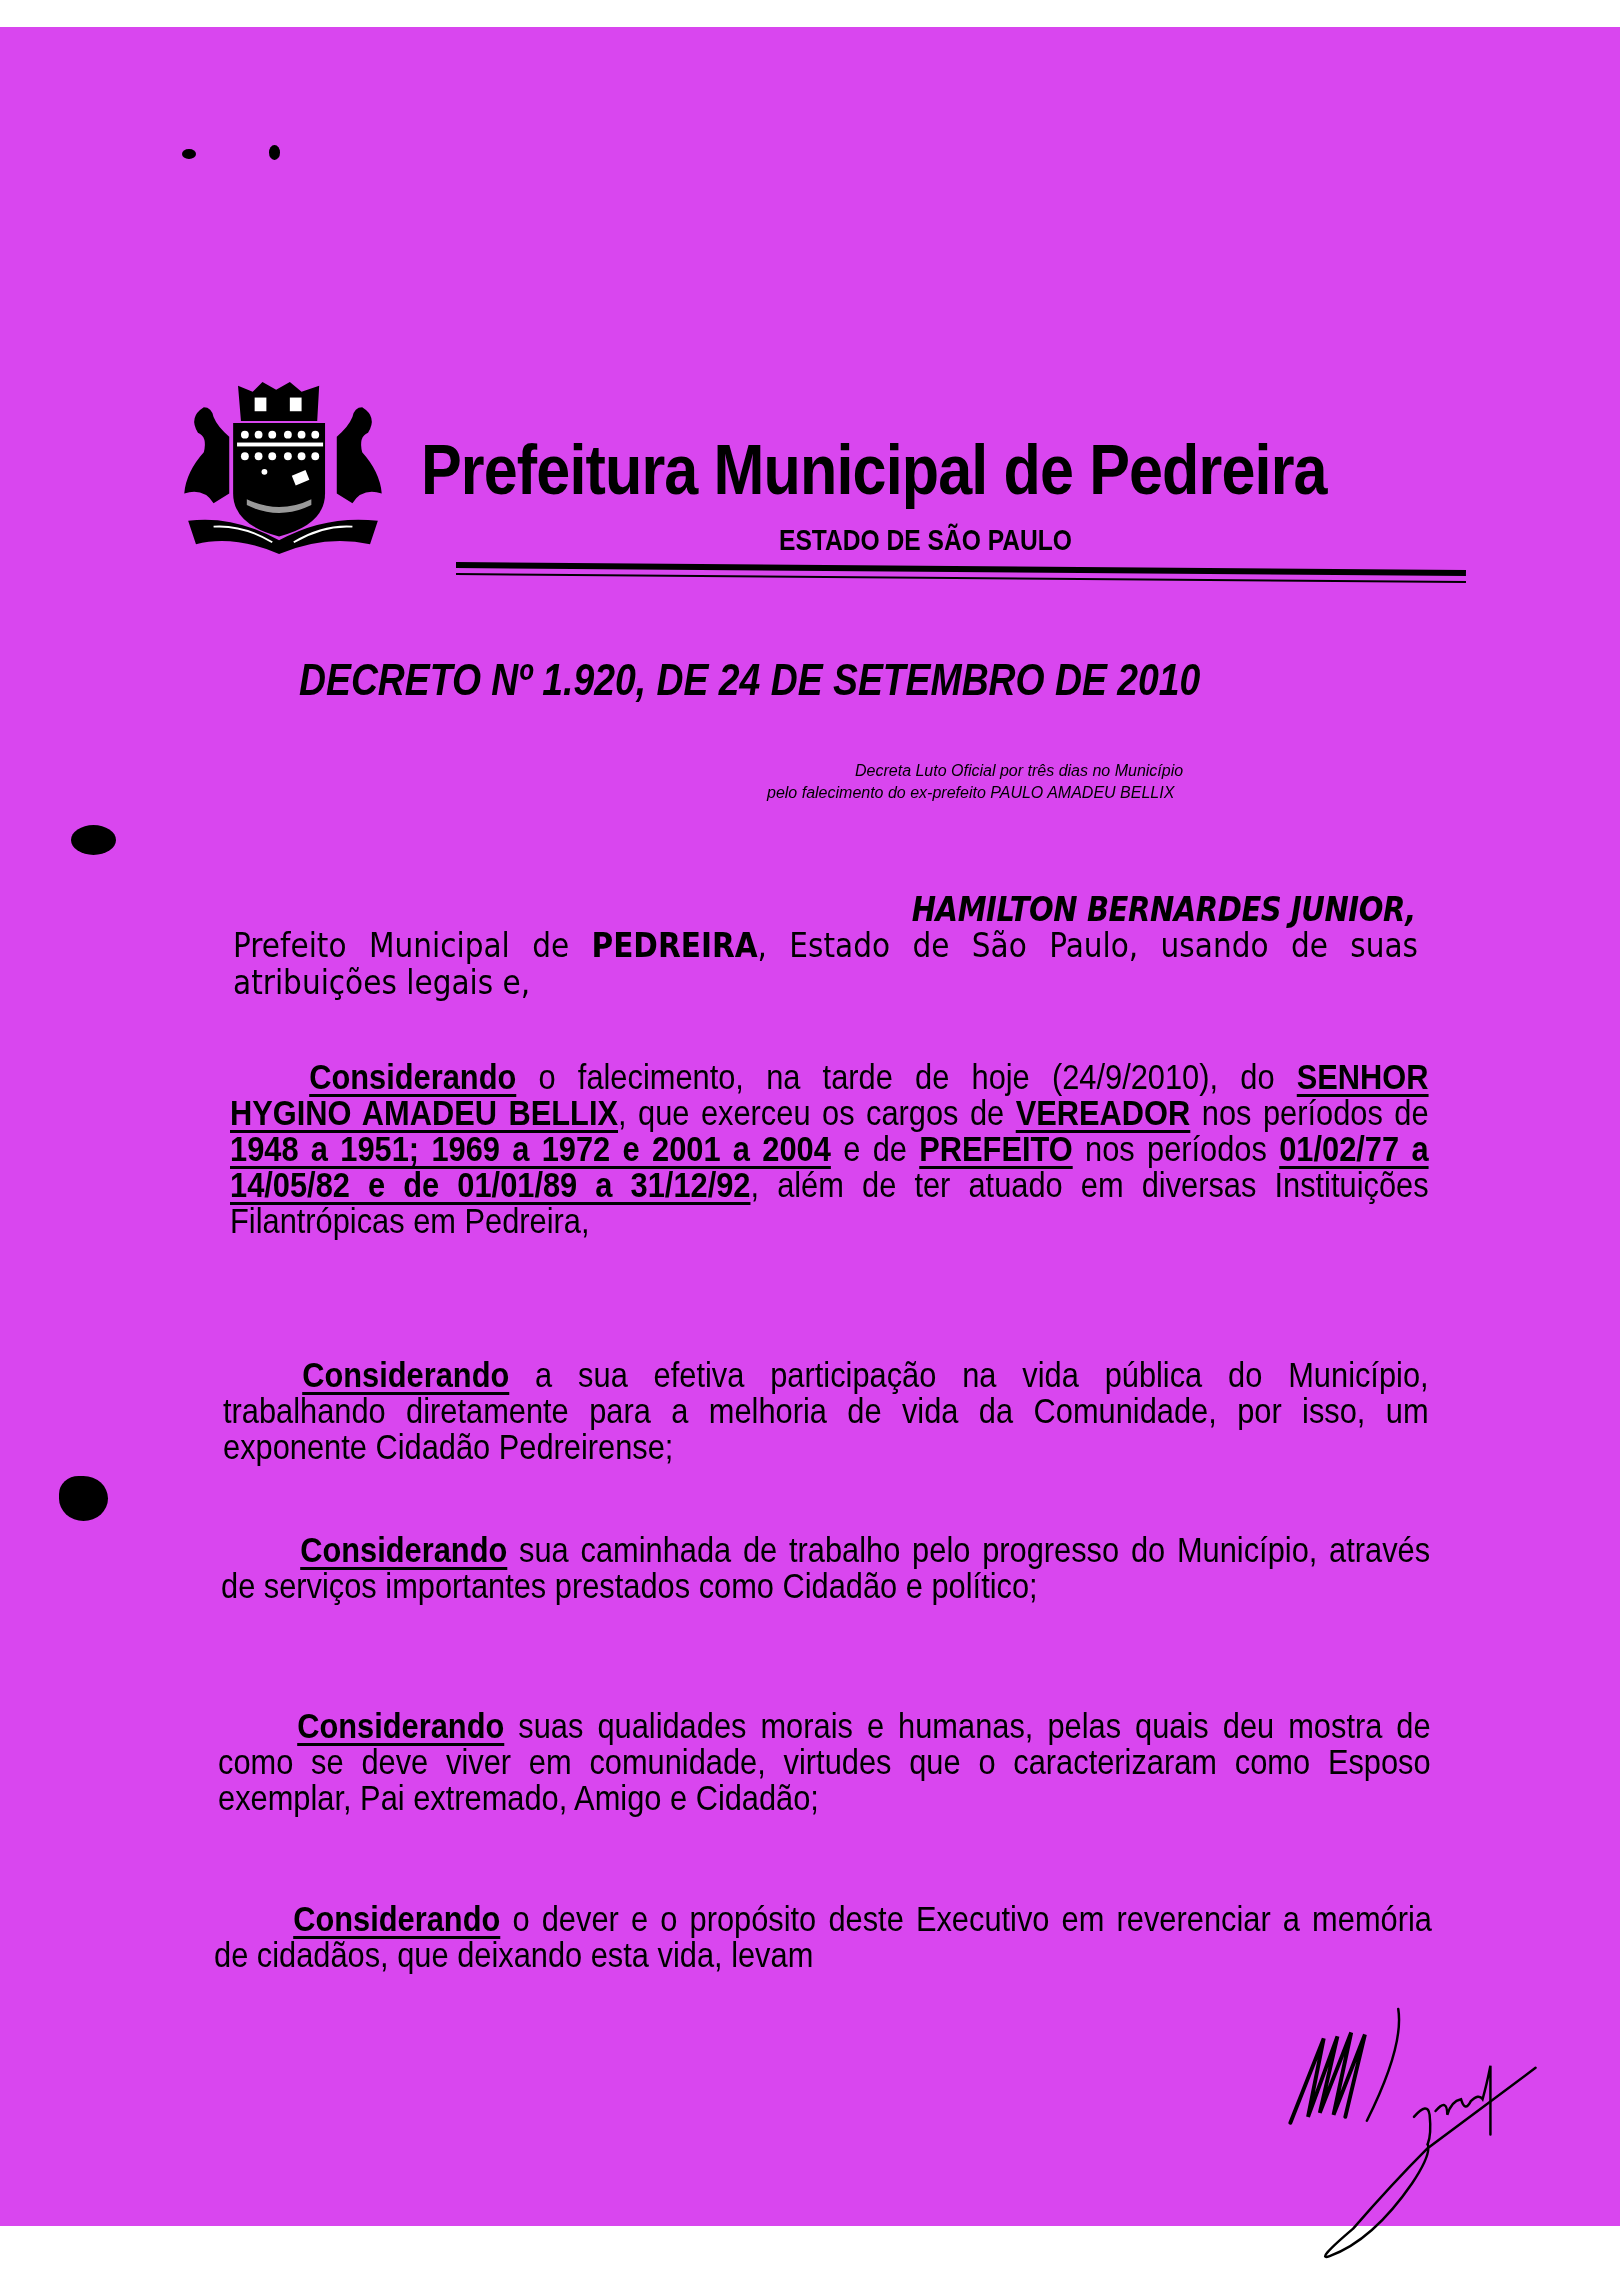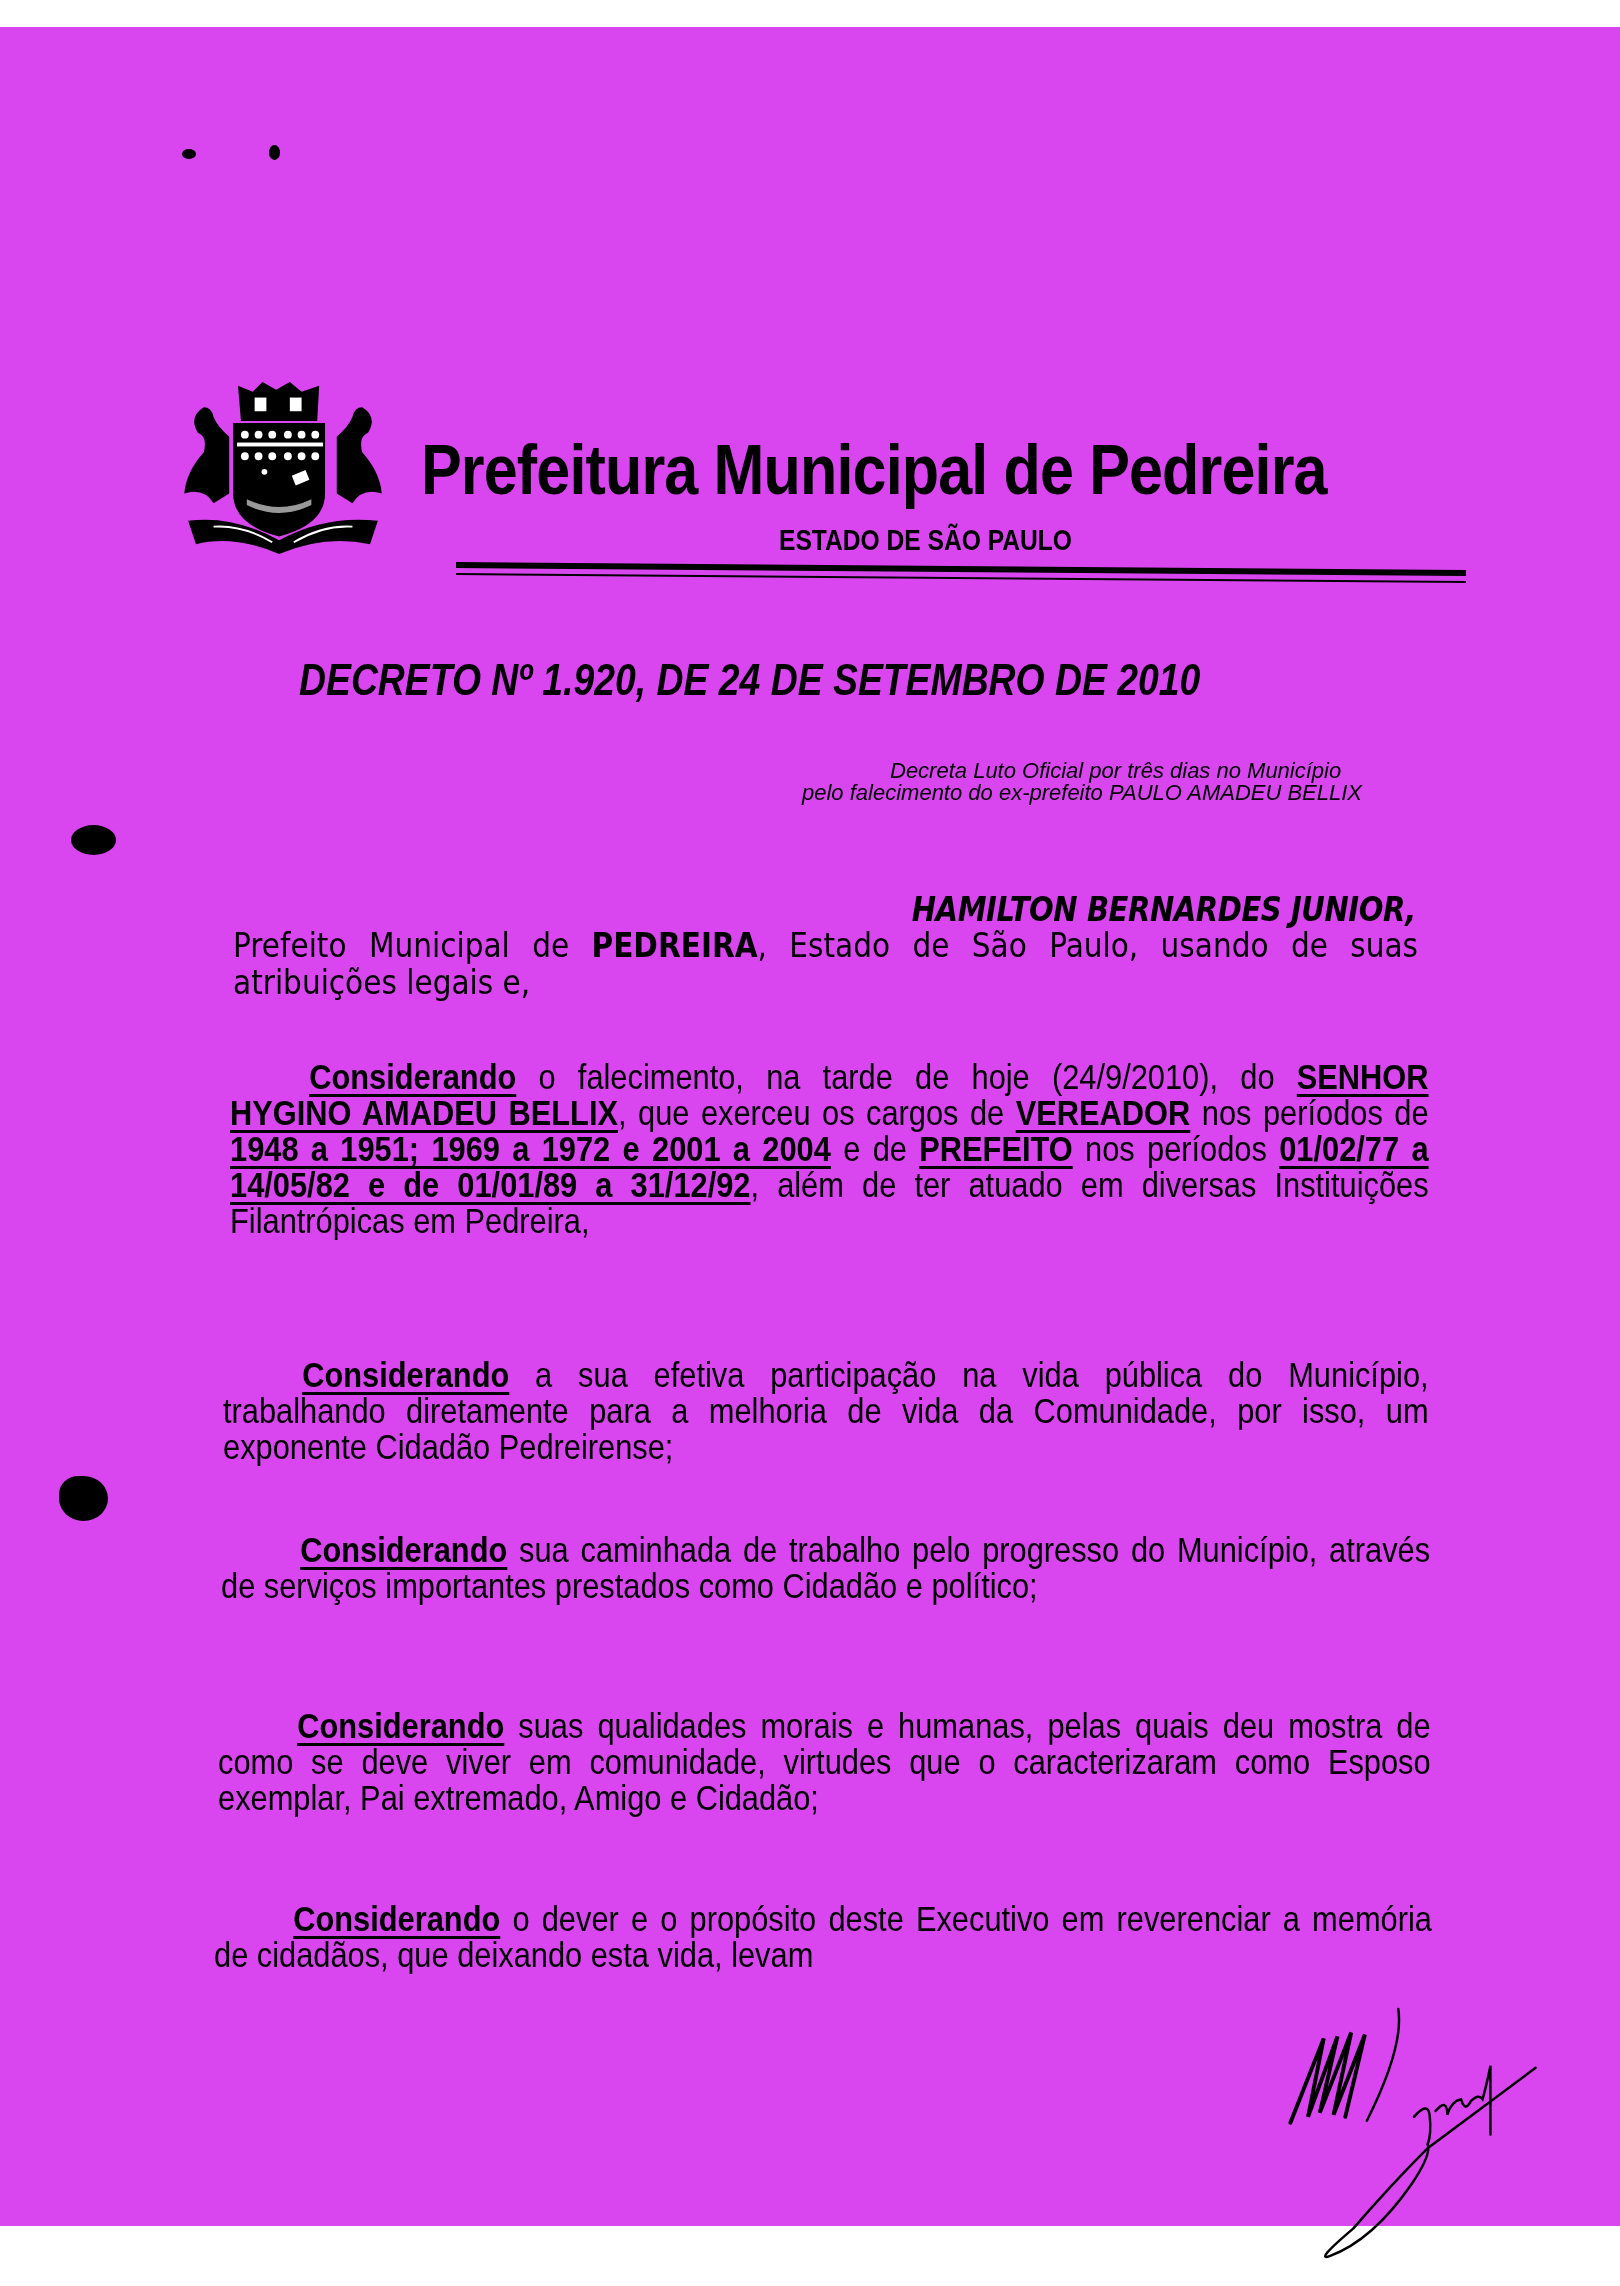--- a/index.html
+++ b/index.html
@@ -29,22 +29,22 @@
 
     
     .decree-title {
       position: absolute; left: 299px; top: 627px;
       font-family: "Liberation Sans", sans-serif; font-weight: bold; font-style: italic;
       font-size: 45px; transform: scaleX(0.83); transform-origin: left top; white-space: nowrap;
     }
 
     
     .ementa {
-      position: absolute; left: 802px; top: 733px; width: 598px;
-      font-family: "Liberation Sans", sans-serif; font-style: italic; font-size: 22px;
+      position: absolute; left: 767px; top: 733px; width: 598px;
+      font-family: "Liberation Sans", sans-serif; font-style: italic; font-size: 16px;
       line-height: 21.6px; text-align: justify; text-align-last: left;
     }
     .ementa .first { text-indent: 88px; display: block; }
 
     
     .signer {
       position: absolute; right: 204px; top: 863px;
       font-family: "DejaVu Sans", sans-serif; font-weight: bold; font-style: italic;
       font-size: 33px; transform: scaleX(0.88); transform-origin: right top; white-space: nowrap; letter-spacing: -0.5px;
     }

